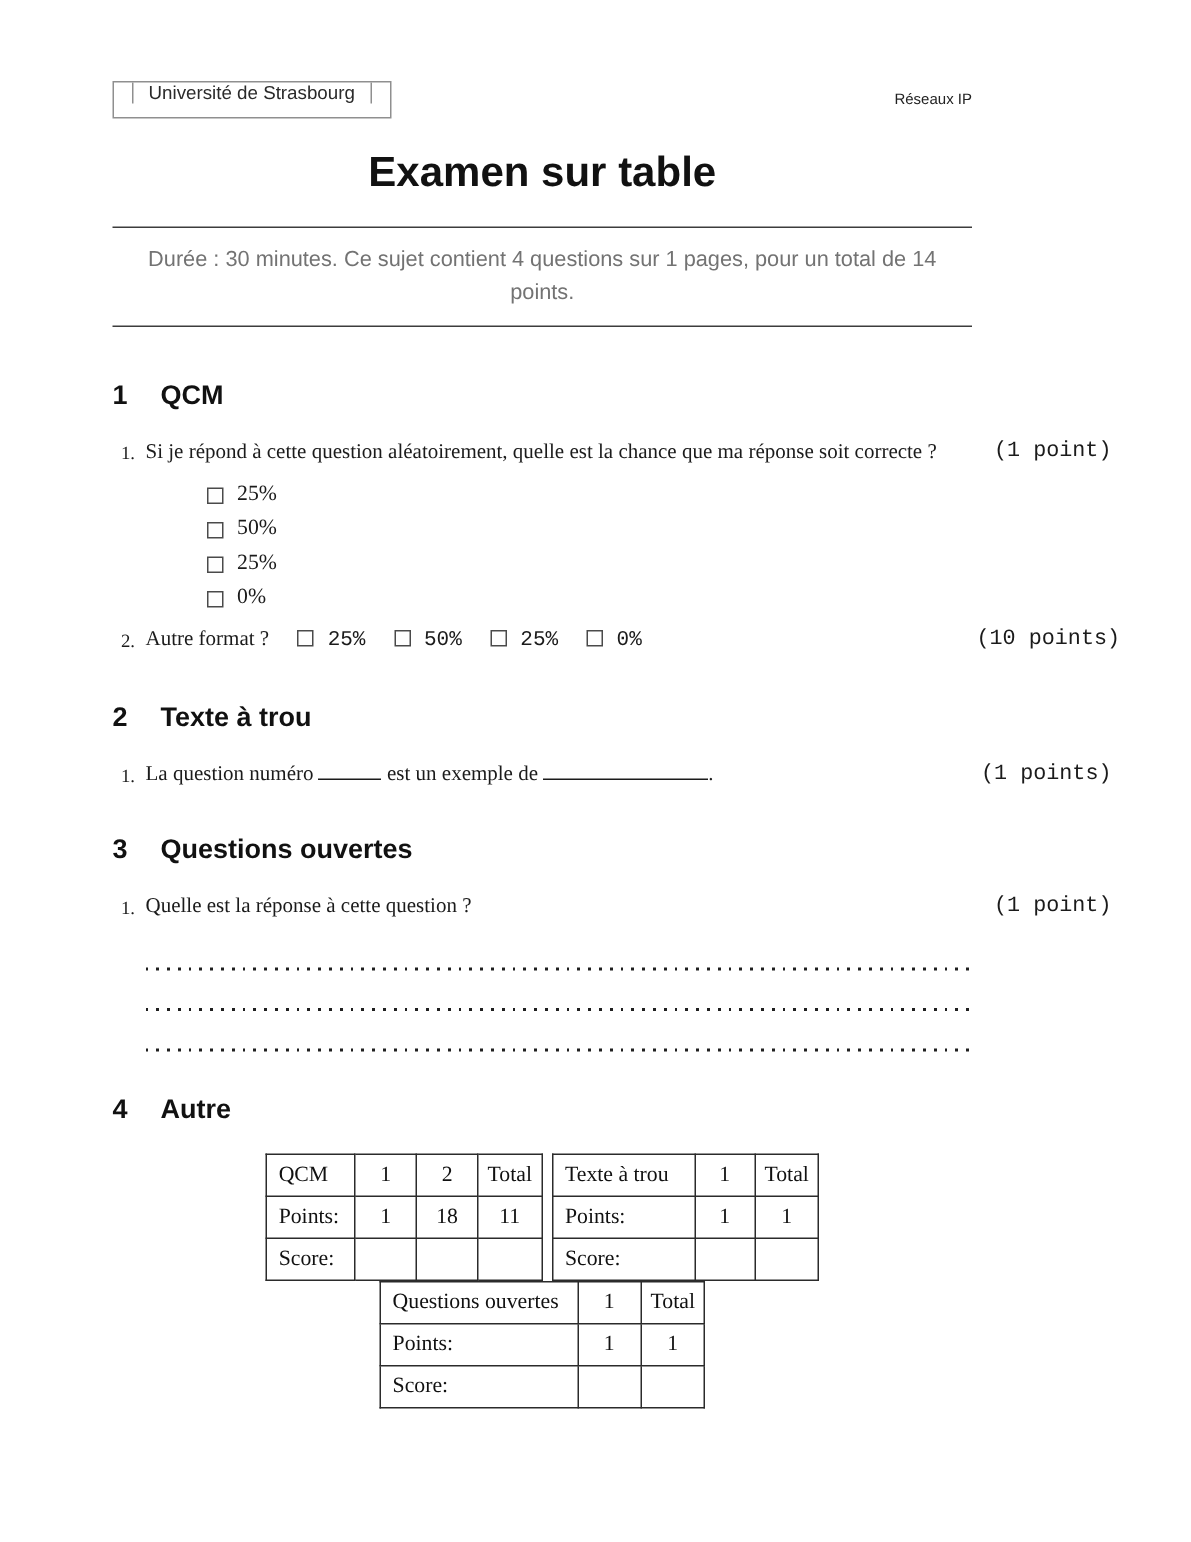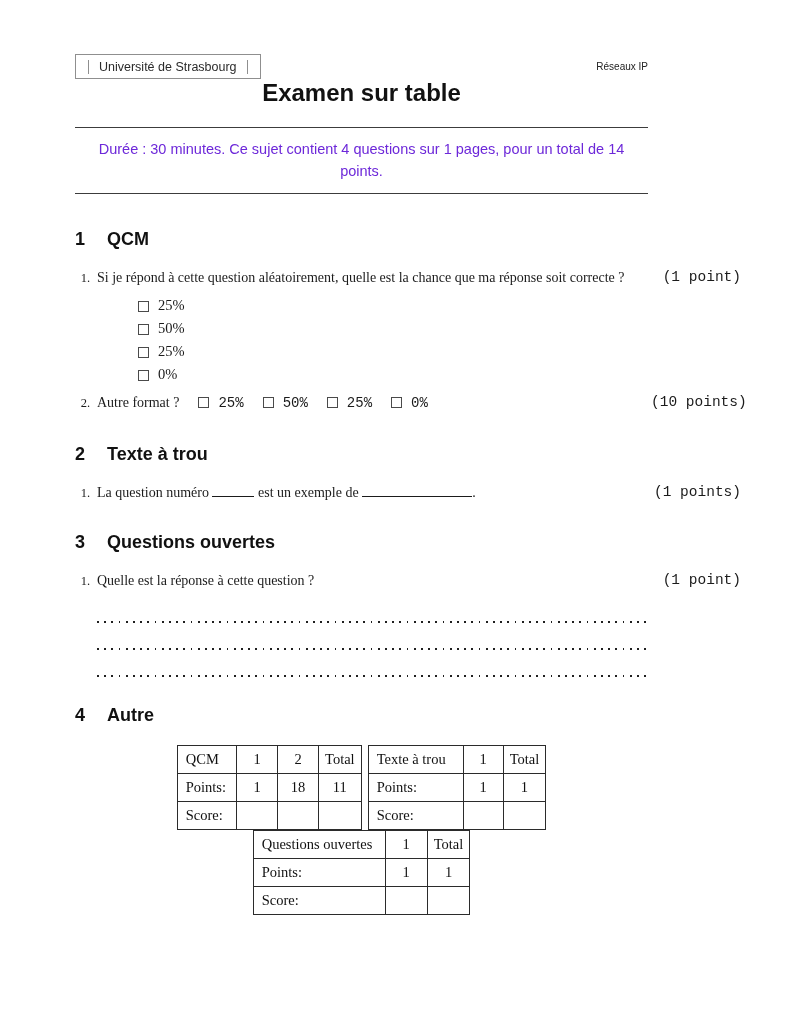--- a/index.html
+++ b/index.html
@@ -10,45 +10,45 @@
     font-family: "Liberation Serif", "DejaVu Serif", serif;
     overflow: hidden;
   }
   .page { width: 794px; height: 1028px; padding-top: 54px; position: relative; }
   .main { width: 573px; margin-left: 75px; }
 
   
   .hdr-row { display: flex; justify-content: space-between; align-items: center;
              font-family: "Liberation Sans", "DejaVu Sans", sans-serif; }
   .logo-box {
-    display: flex; align-items: center; height: 25px;
+    display: flex; align-items: flex-start; height: 25px;
     border: 1px solid #8f8f8f; color: #2a2a2a;
   }
   .logo-stripe { width: 6px; border-right: 1px solid #8f8f8f; }
   .logo-stripe.right { border-right: none; border-left: 1px solid #8f8f8f; }
   .logo-label {
     display: flex; align-items: center; padding: 0 10px;
     border-left: 1px solid #8f8f8f; border-right: 1px solid #8f8f8f;
     font-size: 12.5px; white-space: nowrap;
   }
   .hdr-right { font-size: 10px; color: #222; }
   .hdr-row2 { margin-top: 9px; font-size: 15px; color: #222; }
 
   
   .doc-title {
-    text-align: center;
+    margin-top: 20px; text-align: center;
     font-family: "Liberation Sans", "DejaVu Sans", sans-serif;
-    font-weight: bold; font-size: 24px; color: #111;
+    font-weight: bold; font-size: 28px; color: #111;
   }
   .rule { margin-top: 20px; border-top: 1px solid #3c3c3c; height: 0; }
   .rule.r2 { margin-top: 11px; }
   .instructions {
     margin-top: 10px; text-align: center; padding: 0 14px;
     font-family: "Liberation Sans", "DejaVu Sans", sans-serif;
-    font-size: 14.5px; line-height: 22px; color: #6d28d9;
+    font-size: 14.5px; line-height: 22px; color: #737373;
   }
 
   
   .sec-head {
     display: flex; font-family: "Liberation Sans", "DejaVu Sans", sans-serif;
     font-weight: bold; font-size: 18px; color: #111;
   }
   .sec-head .sec-num { width: 32px; }
   .mt-qcm   { margin-top: 35px; }
   .mt-trou  { margin-top: 30px; }

